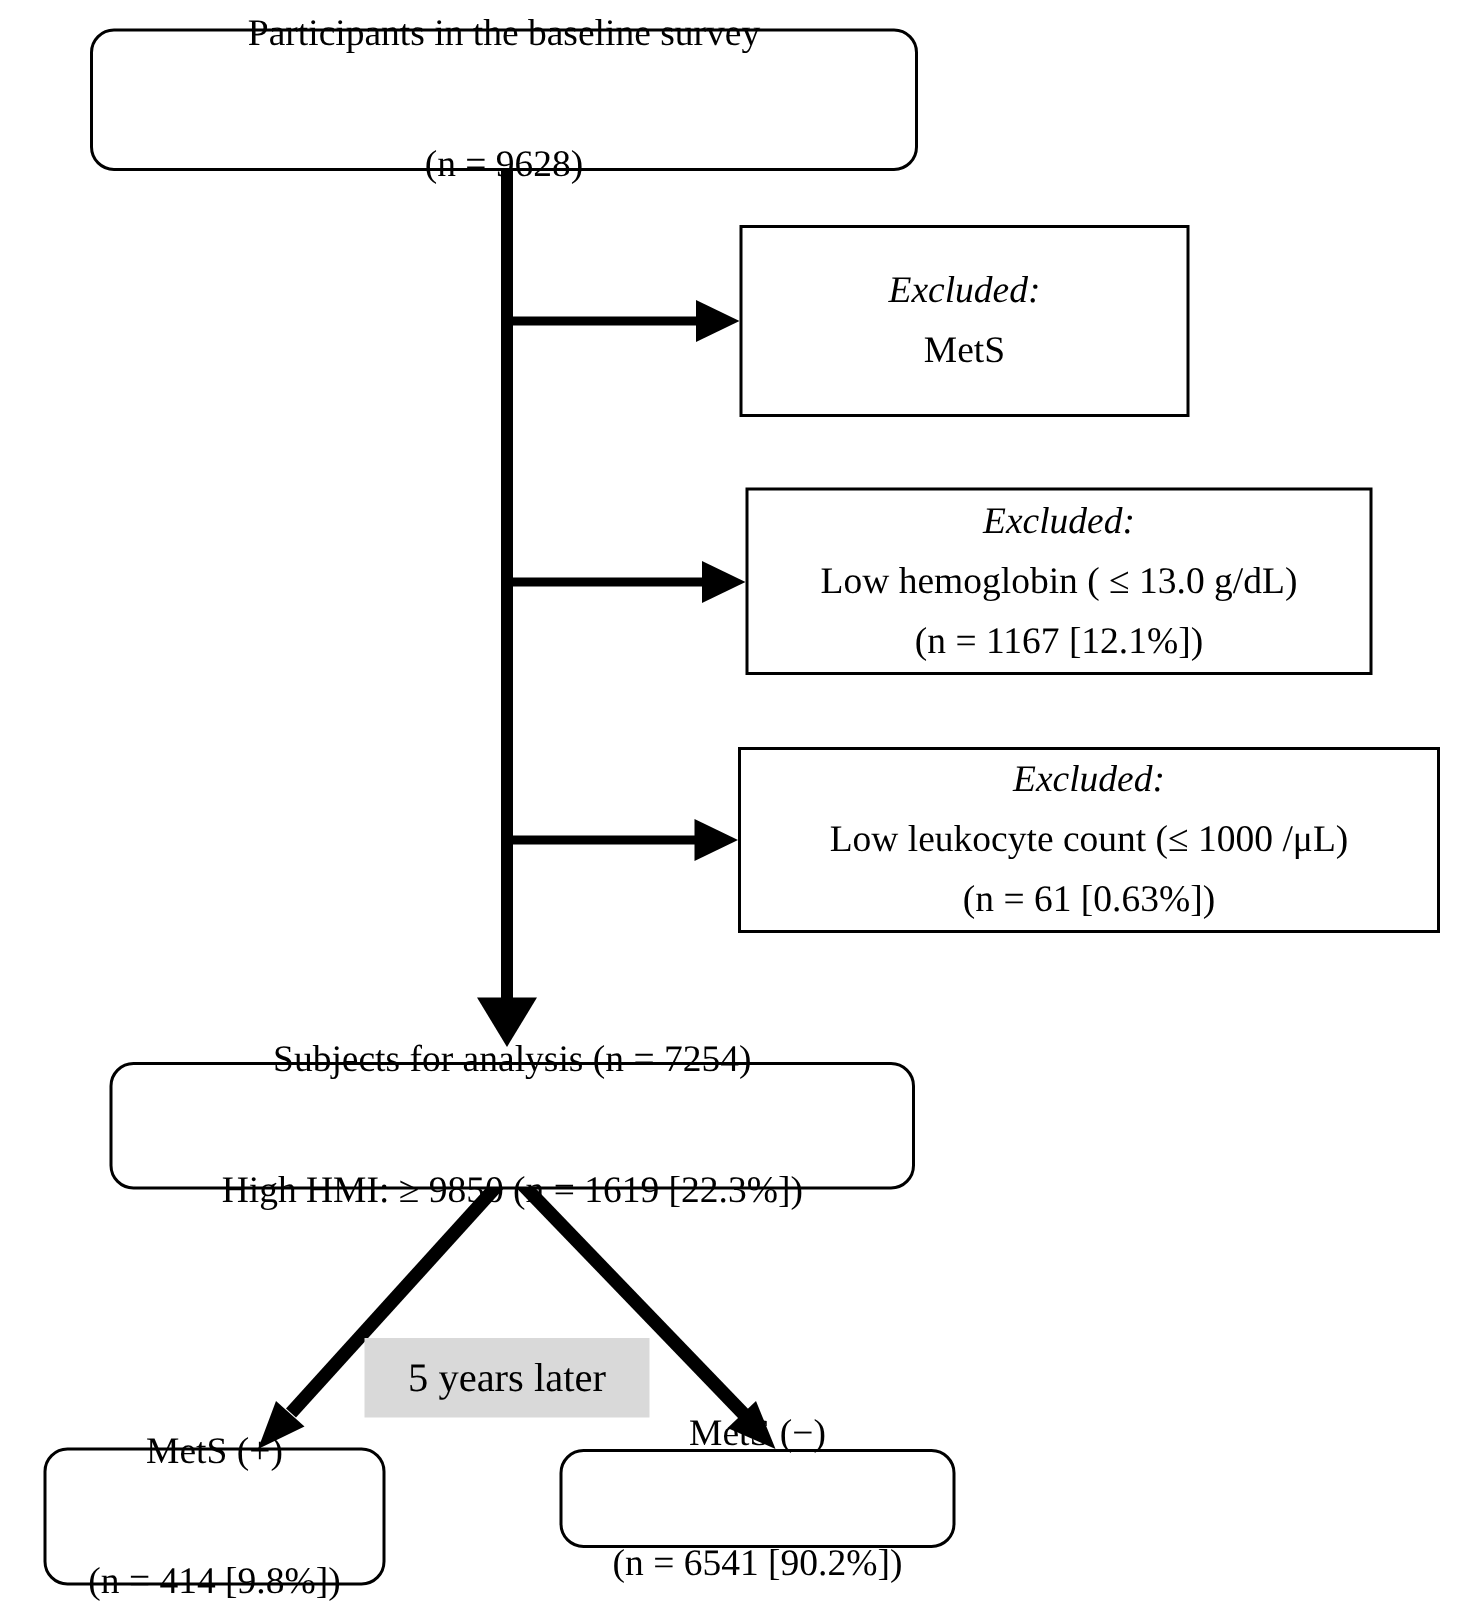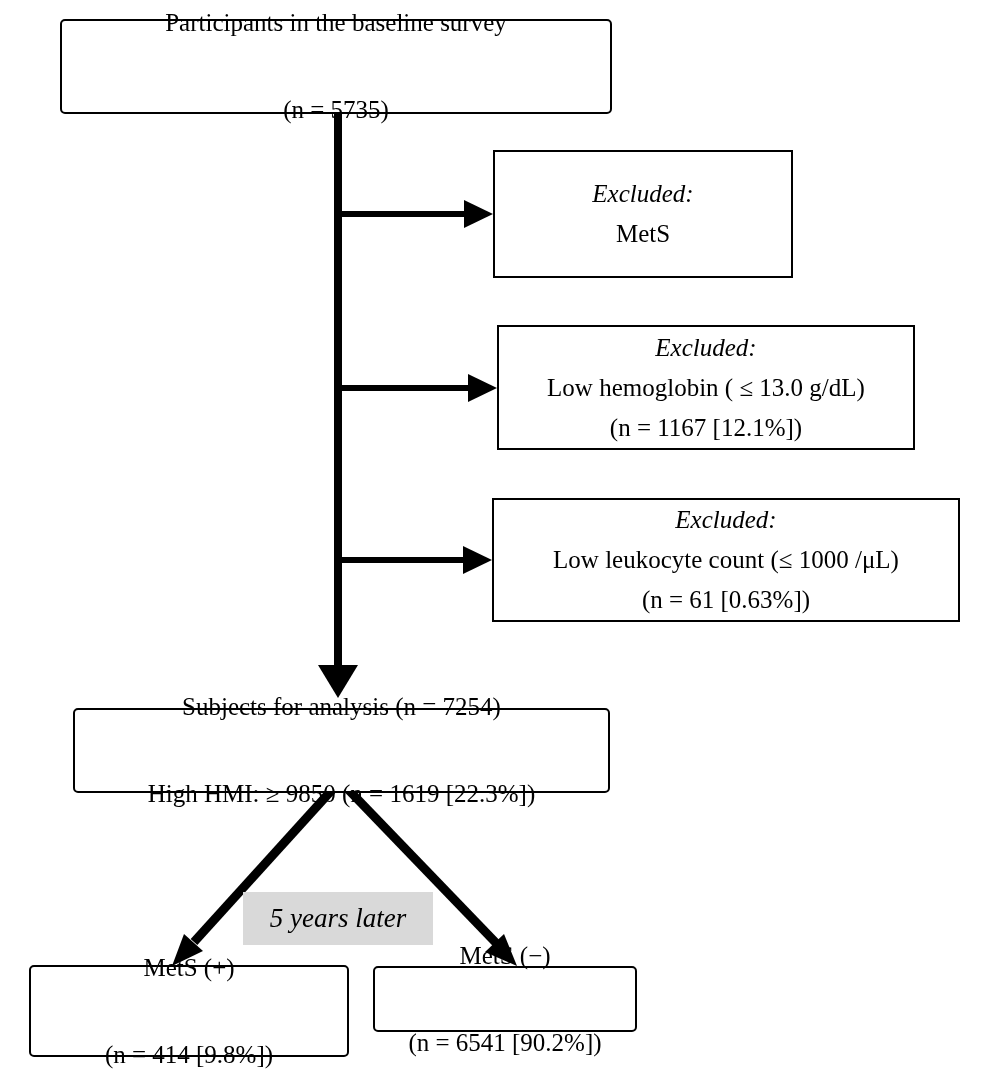--- a/index.html
+++ b/index.html
@@ -25,32 +25,31 @@
     border: 2.5px solid #000000;
     background: #ffffff;
     display: flex;
     flex-direction: column;
     justify-content: center;
     align-items: center;
     text-align: center;
     font-size: 25px;
     line-height: 40px;
   }
-  .rounded { border-radius: 5px; gap: 47px; }
+  .rounded { border-radius: 16px; gap: 47px; }
   .italic { font-style: italic; text-align: center; }
   .interval-label {
     position: absolute;
     left: 243px; top: 892px;
     width: 190px; height: 53px;
     background: #d9d9d9;
     display: flex;
     justify-content: center;
     align-items: center;
     font-size: 27px;
-    font-style: italic;
     text-align: center;
   }
 </style>
 </head>
 <body>
 
 <div class="canvas">
 
   <svg class="connectors" viewBox="0 0 986 1075">
 
@@ -68,21 +67,21 @@
 
     <line x1="340" y1="781" x2="194" y2="942" stroke-width="9"></line>
     <polygon points="172,966 184,934 203,951"></polygon>
 
     <line x1="340" y1="781" x2="498" y2="945" stroke-width="9"></line>
     <polygon points="517,966 485,952 504,934"></polygon>
   </svg>
 
   <div class="box rounded" style="left:60px; top:19px; width:552px; height:95px;">
     <div>Participants in the baseline survey</div>
-    <div>(n = 5735)</div>
+    <div>(n = 9628)</div>
   </div>
 
   <div class="box" style="left:493px; top:150px; width:300px; height:128px;">
     <div class="italic">Excluded:</div>
     <div>MetS</div>
   </div>
 
   <div class="box" style="left:497px; top:325px; width:418px; height:125px;">
     <div class="italic">Excluded:</div>
     <div>Low hemoglobin ( ≤ 13.0 g/dL)</div>
@@ -97,21 +96,21 @@
 
   <div class="box rounded" style="left:73px; top:698px; width:537px; height:85px;margin-top:10px;">
     <div>Subjects for analysis (n = 7254)</div>
     <div>High HMI: ≥ 9850 (n = 1619 [22.3%])</div>
   </div>
 
   <div class="interval-label">
     <span>5 years later</span>
   </div>
 
-  <div class="box rounded" style="left:29px; top:965px; width:320px; height:92px;">
+  <div class="box rounded" style="left:29px; top:965px; width:228px; height:92px;">
     <div>MetS (+)</div>
     <div>(n = 414 [9.8%])</div>
   </div>
 
   <div class="box rounded" style="left:373px; top:966px; width:264px; height:66px;">
     <div>MetS (−)</div>
     <div>(n = 6541 [90.2%])</div>
   </div>
 
 </div>

